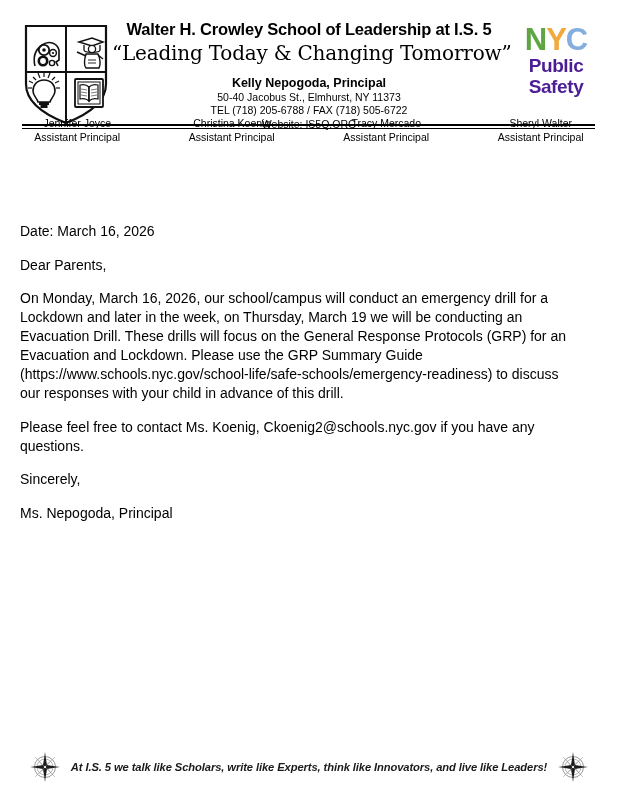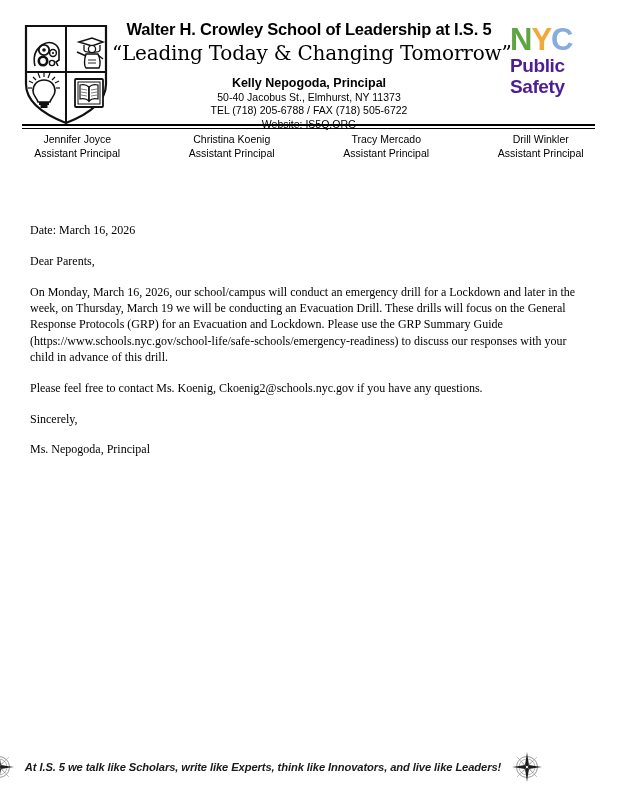--- a/index.html
+++ b/index.html
@@ -29,21 +29,21 @@
     left: 22px;
     top: 2px;
     width: 88px;
     height: 104px;
   }
   .nyc-logo {
     position: absolute;
     right: 16px;
     top: 4px;
     width: 92px;
-    text-align: left;
+    text-align: center;
     line-height: 1;
   }
   .nyc-letters {
     font-family: "Liberation Sans", sans-serif;
     font-weight: bold;
     font-size: 31px;
     letter-spacing: -1px;
     display: block;
     margin-bottom: 1px;
   }
@@ -111,55 +111,55 @@
     height: 1px;
     background: #000;
     margin-top: 1.5px;
   }
 
   
   .ap-row {
     position: absolute;
     left: 18px;
     width: 582px;
-    top: 132px;
+    top: 116px;
     display: flex;
     gap: 36px;
   }
   .ap-cell {
     flex: 1 1 0;
     text-align: center;
     font-family: "Liberation Sans", sans-serif;
     font-size: 10.5px;
     line-height: 1.35;
   }
   .ap-cell .ap-name { display: block; }
   .ap-cell .ap-title { display: block; }
 
   
   .letter-body {
     position: absolute;
-    left: 30px;
+    left: 20px;
     top: 222px;
     width: 553px;
-    font-family: Liberation Serif, serif;
-    font-size: 12px;
+    font-family: Liberation Sans, sans-serif;
+    font-size: 14px;
     line-height: 1.36;
   }
   .letter-body p {
     margin: 0 0 14.5px 0;
     text-align: left;
   }
 
   
   .footer {
     position: absolute;
     left: 0;
     bottom: 10px;
-    width: 526px;
+    width: 618px;
     height: 46px;
     display: flex;
     align-items: center;
     justify-content: center;
   }
   .compass {
     width: 34px;
     height: 34px;
     flex: 0 0 auto;
   }
@@ -268,21 +268,21 @@
   </div>
   <div class="ap-cell">
     <span class="ap-name">Christina Koenig</span>
     <span class="ap-title">Assistant Principal</span>
   </div>
   <div class="ap-cell">
     <span class="ap-name">Tracy Mercado</span>
     <span class="ap-title">Assistant Principal</span>
   </div>
   <div class="ap-cell">
-    <span class="ap-name">Drill Winkler</span>
+    <span class="ap-name">Sheryl Walter</span>
     <span class="ap-title">Assistant Principal</span>
   </div>
 </div>
 
 <div class="letter-body">
   <p>Date: March 16, 2026</p>
   <p>Dear Parents,</p>
   <p>On Monday, March 16, 2026, our school/campus will conduct an emergency drill for a Lockdown and later in the week, on Thursday, March 19 we will be conducting an Evacuation Drill.  These drills will focus on the General Response Protocols (GRP) for an Evacuation and Lockdown. Please use the GRP Summary Guide (https://www.schools.nyc.gov/school-life/safe-schools/emergency-readiness) to discuss our responses with your child in advance of this drill.</p>
   <p>Please feel free to contact Ms. Koenig, Ckoenig2@schools.nyc.gov if you have any questions.</p>
   <p>Sincerely,</p>

